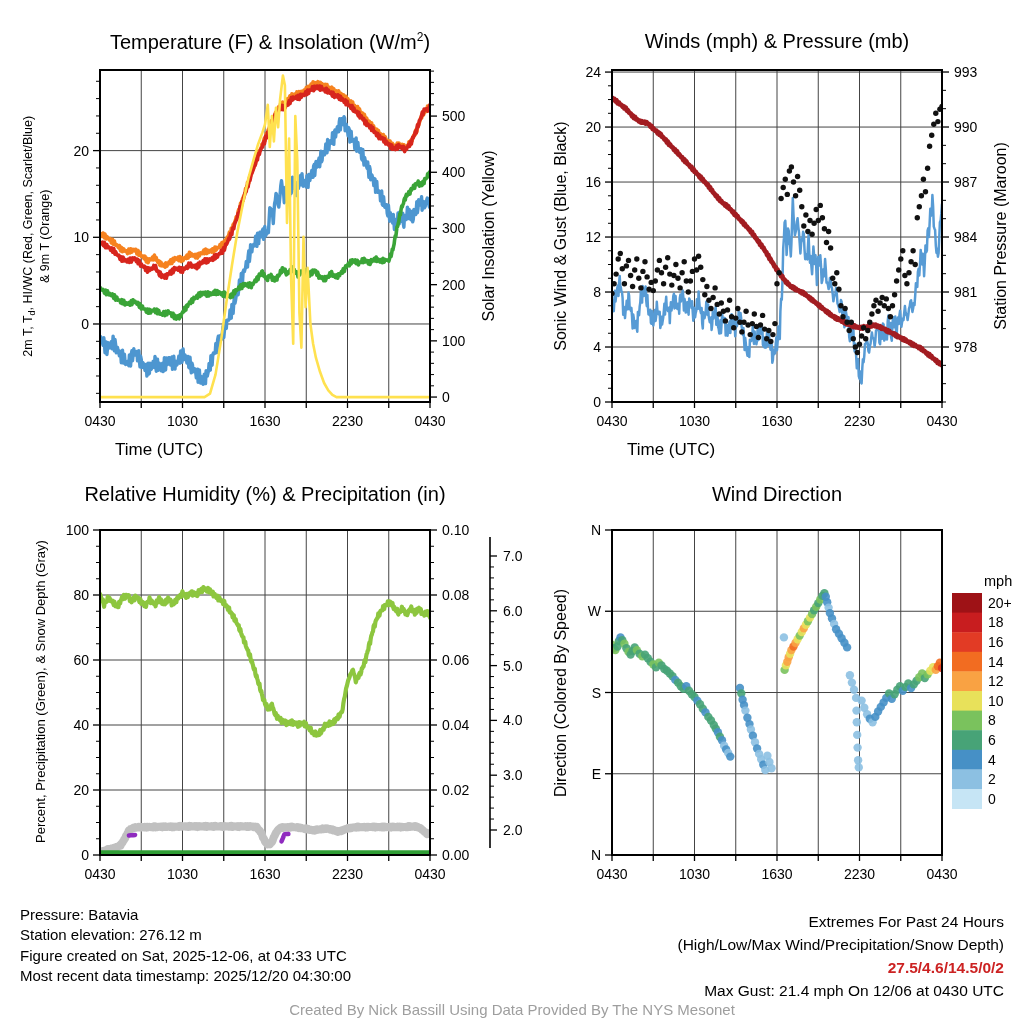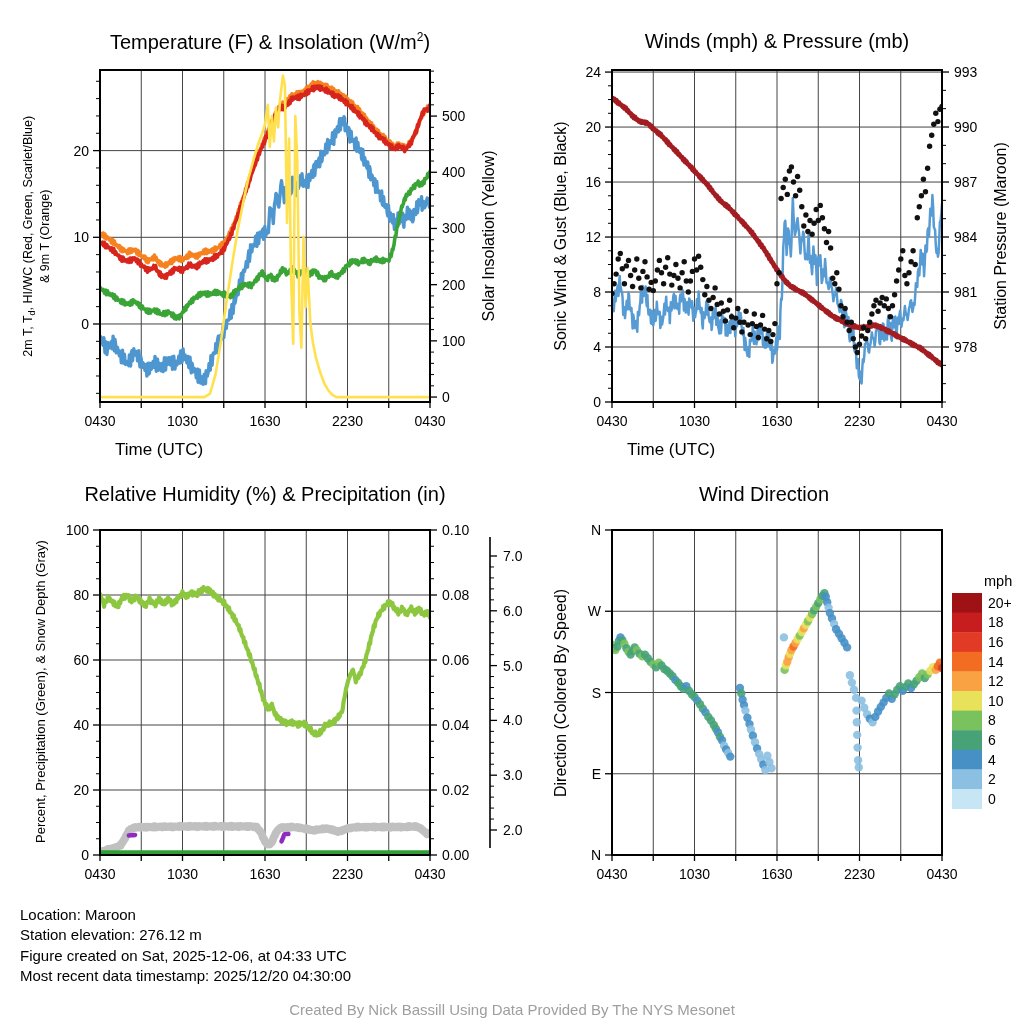--- a/index.html
+++ b/index.html
@@ -701,35 +701,41 @@
       <text x="988" y="725.4" text-anchor="start" font-size="14" fill="#000">8</text>
       <text x="988" y="745" text-anchor="start" font-size="14" fill="#000">6</text>
       <text x="988" y="764.5999999999999" text-anchor="start" font-size="14" fill="#000">4</text>
       <text x="988" y="784.1999999999999" text-anchor="start" font-size="14" fill="#000">2</text>
       <text x="988" y="803.8" text-anchor="start" font-size="14" fill="#000">0</text>
     </svg>
 
   <div class="title" style="left:40px;top:30px;width:460px"><span>Temperature (F) &amp; Insolation (W/m</span><sup>2</sup><span>)</span></div>
   <div class="title" style="left:30px;top:483px;width:470px">Relative Humidity (%) &amp; Precipitation (in)</div>
   <div class="title" style="left:547px;top:30px;width:460px">Winds (mph) &amp; Pressure (mb)</div>
-  <div class="title" style="left:534px;top:483px;width:460px">Wind Direction</div>
+  <div class="title" style="left:547px;top:483px;width:460px">Wind Direction</div>
 
   <div class="xlab" style="left:115px;top:440px;width:300px">Time (UTC)</div>
   <div class="xlab" style="left:627px;top:440px;width:300px">Time (UTC)</div>
 
   <div class="rlab rl12" style="left:-144px;top:221px;width:360px">
     <div><span>2m T, T</span><sub>d</sub><span>, HI/WC (Red, Green, Scarlet/Blue)</span></div>
     <div>&amp; 9m T (Orange)</div>
   </div>
   <div class="rlab rl16" style="left:309px;top:227px;width:360px">Solar Insolation (Yellow)</div>
   <div class="rlab rl16" style="left:381px;top:227px;width:360px">Sonic Wind &amp; Gust (Blue, Black)</div>
   <div class="rlab rl16" style="left:821px;top:227px;width:360px">Station Pressure (Maroon)</div>
   <div class="rlab rl13" style="left:-140px;top:684px;width:360px">Percent, Precipitation (Green), &amp; Snow Depth (Gray)</div>
   <div class="rlab rl16" style="left:381px;top:684px;width:360px">Direction (Colored By Speed)</div>
 
   <div id="foot-left" style="left:20px;top:905px">
-    <div>Location: Maroon</div>
+    <div>Pressure: Batavia</div>
     <div>Station elevation: 276.12 m</div>
     <div>Figure created on Sat, 2025-12-06, at 04:33 UTC</div>
     <div>Most recent data timestamp: 2025/12/20 04:30:00</div>
+  </div>
+  <div id="foot-right" style="right:20px;top:910px">
+    <div>Extremes For Past 24 Hours</div>
+    <div>(High/Low/Max Wind/Precipitation/Snow Depth)</div>
+    <div class="red" style="color: rgb(204, 34, 34);">27.5/4.6/14.5/0/2</div>
+    <div>Max Gust: 21.4 mph On 12/06 at 0430 UTC</div>
   </div>
   <div id="credit">Created By Nick Bassill Using Data Provided By The NYS Mesonet</div>
 </div>
 
 </body></html>

